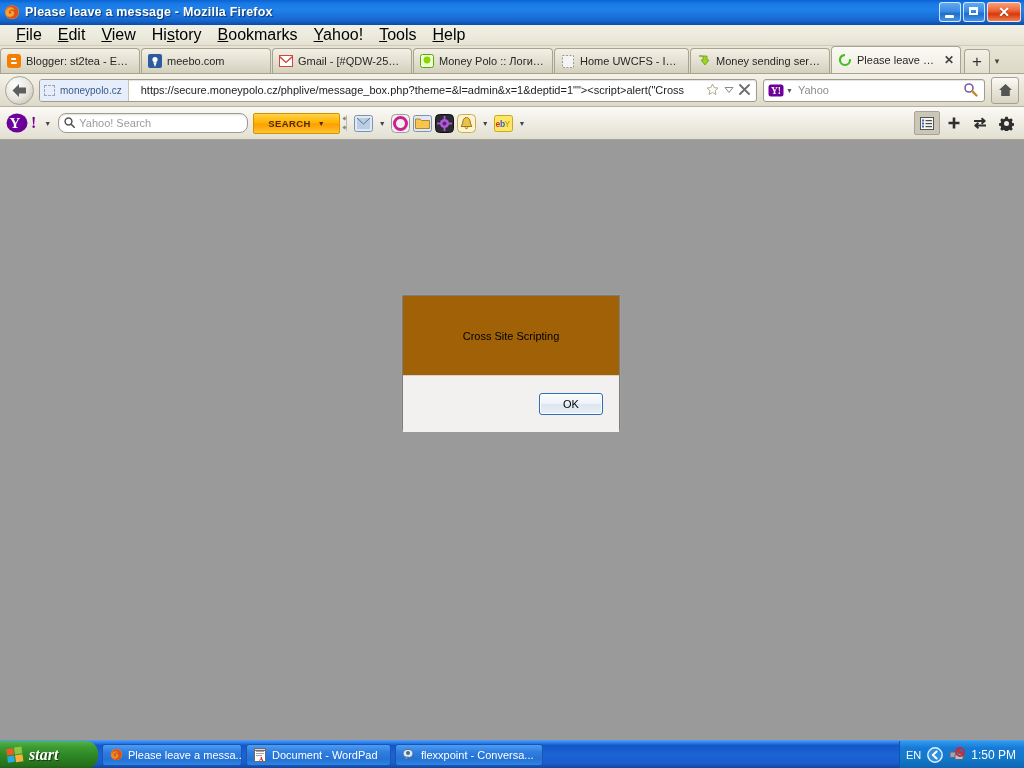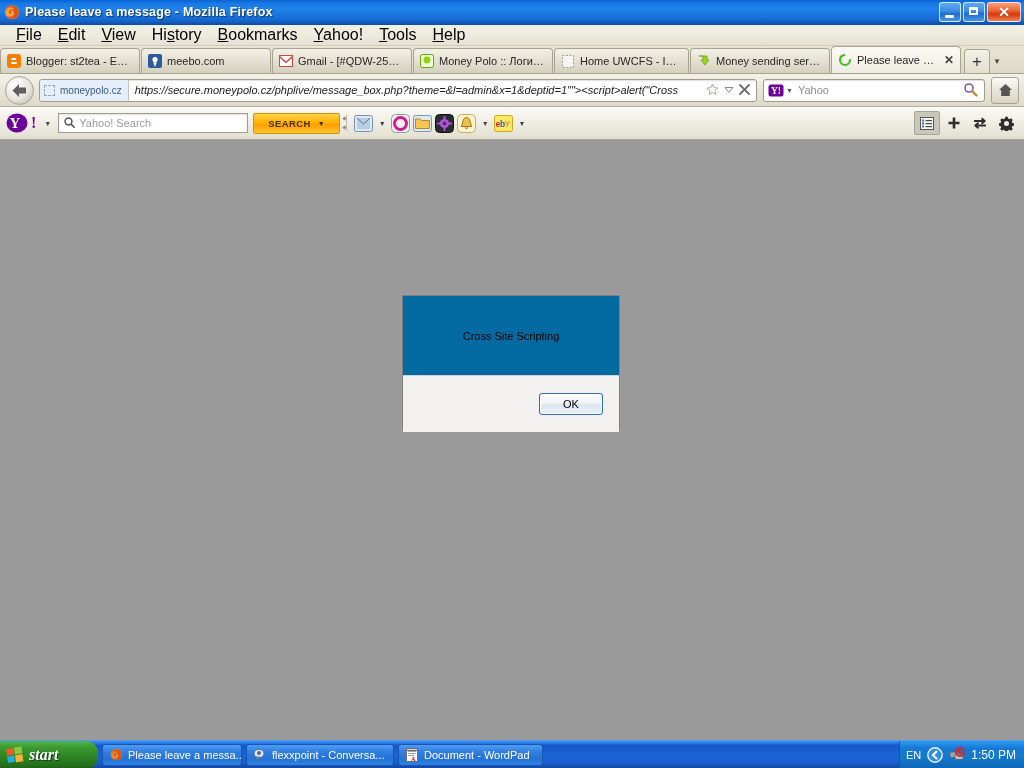--- a/index.html
+++ b/index.html
@@ -139,22 +139,22 @@
   #identity {
     display:flex; align-items:center; height:21px; padding:0 6px 0 4px;
     background:#e6eefb; border-right:1px solid #c7c3b6; flex:0 0 auto;
   }
   #identity .idicon {
     width:11px; height:11px; border:1px dashed #9aa6b8; margin-right:5px;
     box-sizing:border-box;
   }
   #identity .idtext { color:#3a5a8c; font-size:10px; white-space:nowrap; }
   #urltext {
-    flex:1 1 auto; font-size:11px; color:#222; padding-left:6px;
-    white-space:nowrap; overflow:hidden;font-style:italic;
+    flex:1 1 auto; font-size:11px; color:#222; padding-left:12px;
+    white-space:nowrap; overflow:hidden;
   }
   .url-icons { display:flex; align-items:center; gap:5px; padding:0 6px; flex:0 0 auto; }
   #searchbar {
     width:222px; height:23px; background:#ffffff; border:1px solid #9f9b8e;
     border-radius:3px; display:flex; align-items:center; margin-left:6px;
     box-sizing:border-box; box-shadow: inset 0 1px 1px rgba(0,0,0,0.12);
     flex:0 0 auto;
   }
   #searchbar .yicon {
     width:16px; height:14px; margin:0 2px 0 4px; display:flex; align-items:center;
@@ -178,21 +178,21 @@
     border-bottom:1px solid #a8a392; padding:0 6px;
   }
   #ylogo { display:flex; align-items:center; flex:0 0 auto; margin-right:4px; }
   #ylogo .bang {
     color:#7b0099; font-weight:bold; font-size:16px; margin-left:1px;
     font-family:"Liberation Serif", serif;
   }
   .tb-caret { font-size:7px; color:#444; margin:0 4px; }
   #ysearch {
     width:190px; height:20px; background:#fff; border:1px solid #a09c90;
-    border-radius:0; display:flex; align-items:center; box-sizing:border-box;
+    border-radius:8px; display:flex; align-items:center; box-sizing:border-box;
     box-shadow: inset 0 1px 2px rgba(0,0,0,0.13); margin-left:3px; flex:0 0 auto;
   }
   #ysearch .mag { margin:0 4px 0 5px; }
   #ysearch .ph { color:#9b9b9b; font-size:11px; }
   #ysearchbtn {
     height:21px; margin-left:5px; display:flex; align-items:center; flex:0 0 auto;
     background: linear-gradient(180deg,#ffd24a 0%, #ffb300 45%, #ff9e00 55%, #ffc533 100%);
     border:1px solid #d39400; border-radius:2px;
     padding:0 14px; box-sizing:border-box;
   }
@@ -225,21 +225,21 @@
 
   
   #dialog {
     position:absolute; left:402px; top:295px; width:218px; height:135px;
     border:1px solid #7d7d7d;
     box-sizing:border-box;
     background:#ffffff;
     box-shadow: 0 0 0 1px rgba(255,255,255,0.06);
   }
   #dialog-body {
-    height:80px; background:#0369a1;
+    height:80px; background:#a16207;
     display:flex; align-items:center; justify-content:center;
     border-bottom:1px solid #d6d3ce;
     box-sizing:border-box;
   }
   #dialog-msg { font-size:11px; color:#000; text-align:center; }
   #dialog-footer {
     height:56px; background:#f2f1ef;
     display:flex; align-items:center; justify-content:flex-end;
     padding-right:16px; box-sizing:border-box;
   }
@@ -611,45 +611,45 @@
     <div class="taskitem" style="width:140px">
       <span class="ti-icon">
         <svg width="13" height="13" viewBox="0 0 16 16">
             <circle cx="8" cy="8" r="7" fill="#f28b1d"></circle>
             <path d="M8 1.5c3.6 0 6.5 3 6.5 6.7 0 3.6-2.9 6.5-6.5 6.5-2.3 0-4-1-5-2.6 1.3 1 2.7 1.3 4 1 2-.5 3.3-2 3.3-3.6 0-1.3-.8-2.3-2-2.6-1-.3-2 .2-2.4 1 .6-.2 1.2 0 1.5.5.3.5.2 1.2-.3 1.6-.7.5-1.7.3-2.2-.5-.6-.9-.4-2.2.5-3C6.2 5.5 7.6 5.2 8.8 5.6c.6.2 1 .5 1.5.9-.3-1-1-1.8-2-2.2C6.6 3.8 5 4 3.9 4.9 2.6 6 2 7.7 2.3 9.3 2.1 8.9 2 8.2 2 7.6 2 4.3 4.6 1.5 8 1.5z" fill="#d9531e"></path>
           </svg>
       </span>
       <span>Please leave a messa...</span>
     </div>
 
-    <div class="taskitem" style="width:148px">
-      <span class="ti-icon">
-        <svg width="14" height="13" viewBox="0 0 14 13">
-            <ellipse cx="6" cy="5.5" rx="5" ry="4.2" fill="#dfe9f5" stroke="#4a6c91"></ellipse>
-            <path d="M3.5 9 L3 12 L6.5 9.2z" fill="#dfe9f5" stroke="#4a6c91"></path>
-            <circle cx="6" cy="5" r="2" fill="#4a6c91"></circle>
-          </svg>
-      </span>
-      <span>flexxpoint - Conversa...</span>
-    </div>
-
     <div class="taskitem" style="width:145px">
       <span class="ti-icon">
         <svg width="12" height="14" viewBox="0 0 12 14">
             <rect x="0.5" y="0.5" width="11" height="13" fill="#ffffff" stroke="#6d6d6d"></rect>
             <g stroke="#8d8d8d" stroke-width="0.8">
               <path d="M2 3.5 h8 M2 5.5 h8 M2 7.5 h6"></path>
             </g>
             <text x="5" y="13" font-family="Liberation Serif, serif" font-size="6" font-weight="bold" fill="#c00">A</text>
             <rect x="0.5" y="0.5" width="11" height="2" fill="#d8d8d8" stroke="#6d6d6d"></rect>
           </svg>
       </span>
       <span>Document - WordPad</span>
     </div>
 
+    <div class="taskitem" style="width:148px">
+      <span class="ti-icon">
+        <svg width="14" height="13" viewBox="0 0 14 13">
+            <ellipse cx="6" cy="5.5" rx="5" ry="4.2" fill="#dfe9f5" stroke="#4a6c91"></ellipse>
+            <path d="M3.5 9 L3 12 L6.5 9.2z" fill="#dfe9f5" stroke="#4a6c91"></path>
+            <circle cx="6" cy="5" r="2" fill="#4a6c91"></circle>
+          </svg>
+      </span>
+      <span>flexxpoint - Conversa...</span>
+    </div>
+
     <div id="tray">
       <span class="lang">EN</span>
       <span class="tray-icon">
         <svg width="16" height="16" viewBox="0 0 16 16">
             <circle cx="8" cy="8" r="7.2" fill="#2e8fe0" stroke="#e9f3fd" stroke-width="1.4"></circle>
             <path d="M9.6 4.5 L5.8 8 L9.6 11.5" fill="none" stroke="#ffffff" stroke-width="2" stroke-linecap="round" stroke-linejoin="round"></path>
           </svg>
       </span>
       <span class="tray-icon">
         <svg width="16" height="16" viewBox="0 0 16 16">

